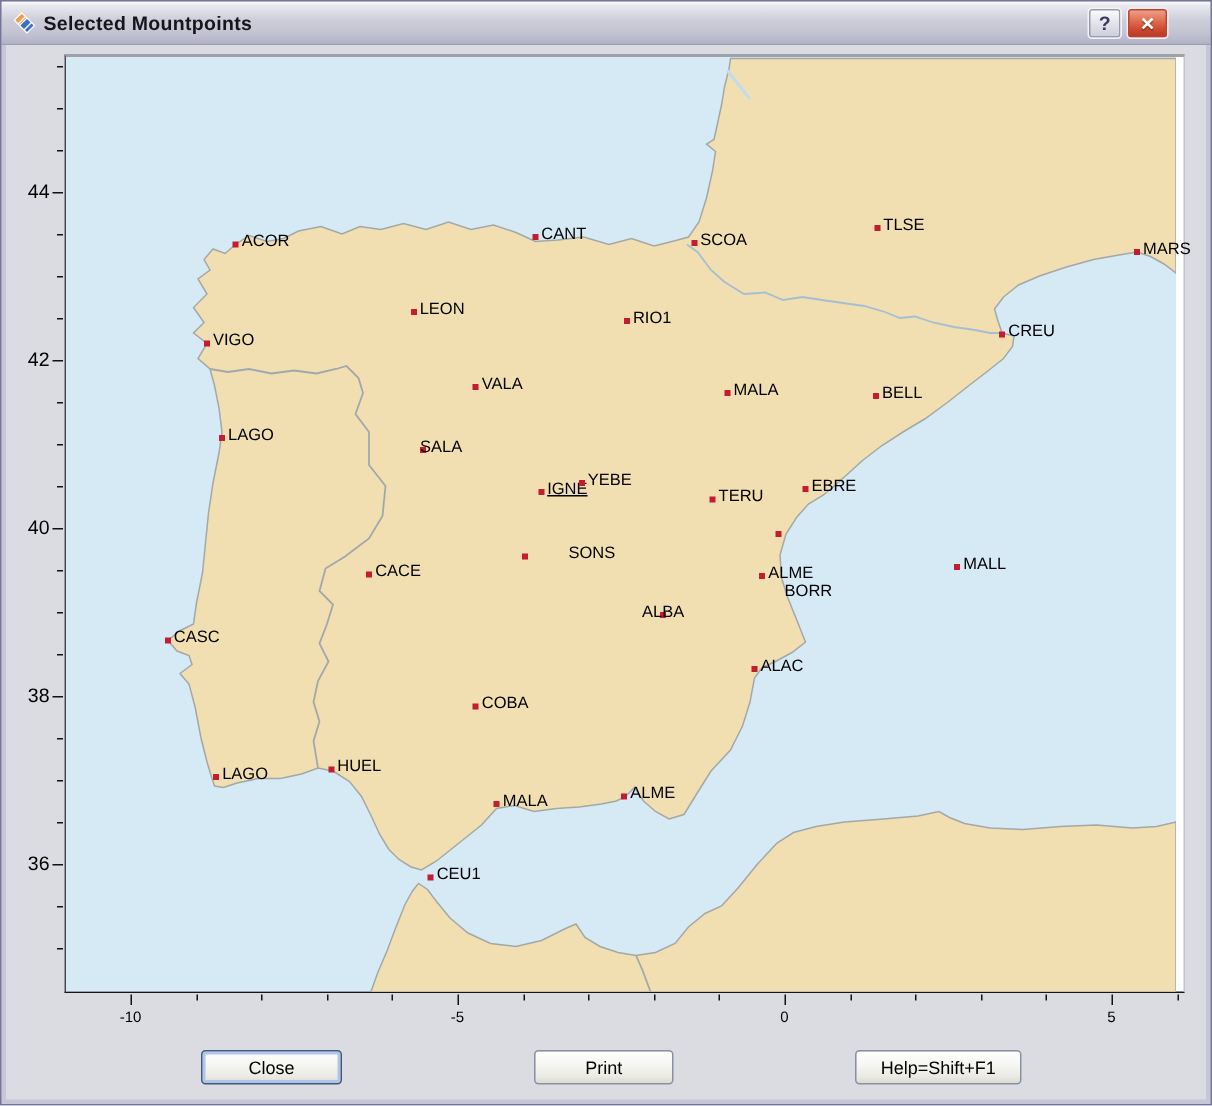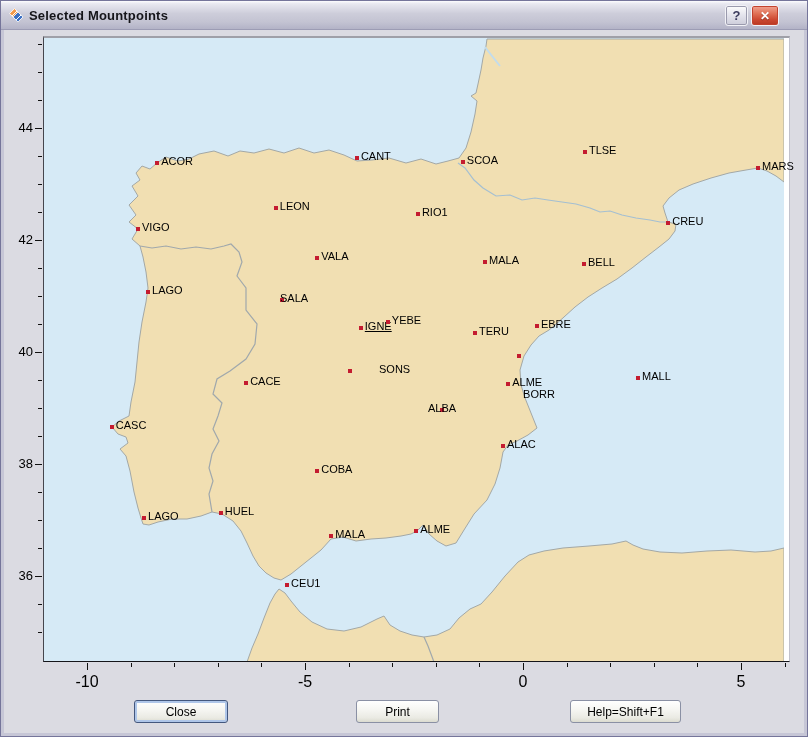--- a/index.html
+++ b/index.html
@@ -19,21 +19,21 @@
     box-shadow:inset 0 0 0 1px #C3422D;color:#fff;font-size:12px;text-shadow:0 1px 1px rgba(0,0,0,.35);}
   .border-outer{position:absolute;inset:0;border:1px solid #75759A;z-index:40;pointer-events:none;}
   .border-inner{position:absolute;left:1px;right:1px;top:30px;bottom:1px;
     border:3px solid #C6C6D6;border-top:none;z-index:39;pointer-events:none;}
   
   .plot-frame{position:absolute;left:43px;top:36px;width:747px;height:626px;background:#fff;
     border-top:2px solid #9FA0A8;border-left:1px solid #45454d;
     border-bottom:1px solid #15151a;border-right:1px solid #C2C2CC;z-index:1;}
   #map-svg{position:absolute;left:44px;top:38px;z-index:2;}
   .tick{position:absolute;background:#111;z-index:3;}
-  .tick-label-x{position:absolute;width:44px;text-align:center;font-size:16px;color:#000;z-index:3;}
+  .tick-label-x{position:absolute;width:44px;text-align:center;font-size:10px;color:#000;z-index:3;}
   .tick-label-y{position:absolute;left:4px;width:29px;text-align:right;font-size:13px;color:#000;z-index:3;}
   .marker{position:absolute;width:4px;height:4px;background:var(--marker);z-index:5;}
   .station-label{position:absolute;font-size:11px;color:#000;white-space:nowrap;z-index:5;}
   
   .xp-btn{position:absolute;top:700px;height:23px;border:1px solid #8A90A4;border-radius:3px;
     background:linear-gradient(to bottom,#FFFFFF 0%,#F5F5F1 45%,#EAEAE3 80%,#DBDBD0 100%);
     font-family:"Liberation Sans",sans-serif;font-size:12px;color:#000;z-index:10;padding:0;}
   .xp-btn.default-btn{border:1px solid #43577E;box-shadow:inset 0 0 0 2px #AFC6E9;}
 </style>
 </head>
@@ -195,17 +195,17 @@
     <div class="station-label" style="left: 224.852px; top: 504.72px;">HUEL</div>
     <div class="marker" style="left: 329.16px; top: 534.24px;"></div>
     <div class="station-label" style="left: 335.16px; top: 528.24px;">MALA</div>
     <div class="marker" style="left: 414.18px; top: 529.2px;"></div>
     <div class="station-label" style="left: 420.18px; top: 523.2px;">ALME</div>
     <div class="marker" style="left: 285.124px; top: 582.96px;"></div>
     <div class="station-label" style="left: 291.124px; top: 576.96px;">CEU1</div>
   </div>
 
 <button class="xp-btn default-btn" style="left:134px;width:94px;">Close</button>
-<button class="xp-btn" style="left:356px;width:83px;">Print</button>
+<button class="xp-btn" style="left:356px;width:93px;">Print</button>
 <button class="xp-btn" style="left:570px;width:111px;">Help=Shift+F1</button>
 
 <div class="border-inner"></div>
 <div class="border-outer"></div>
 
 </body></html>

